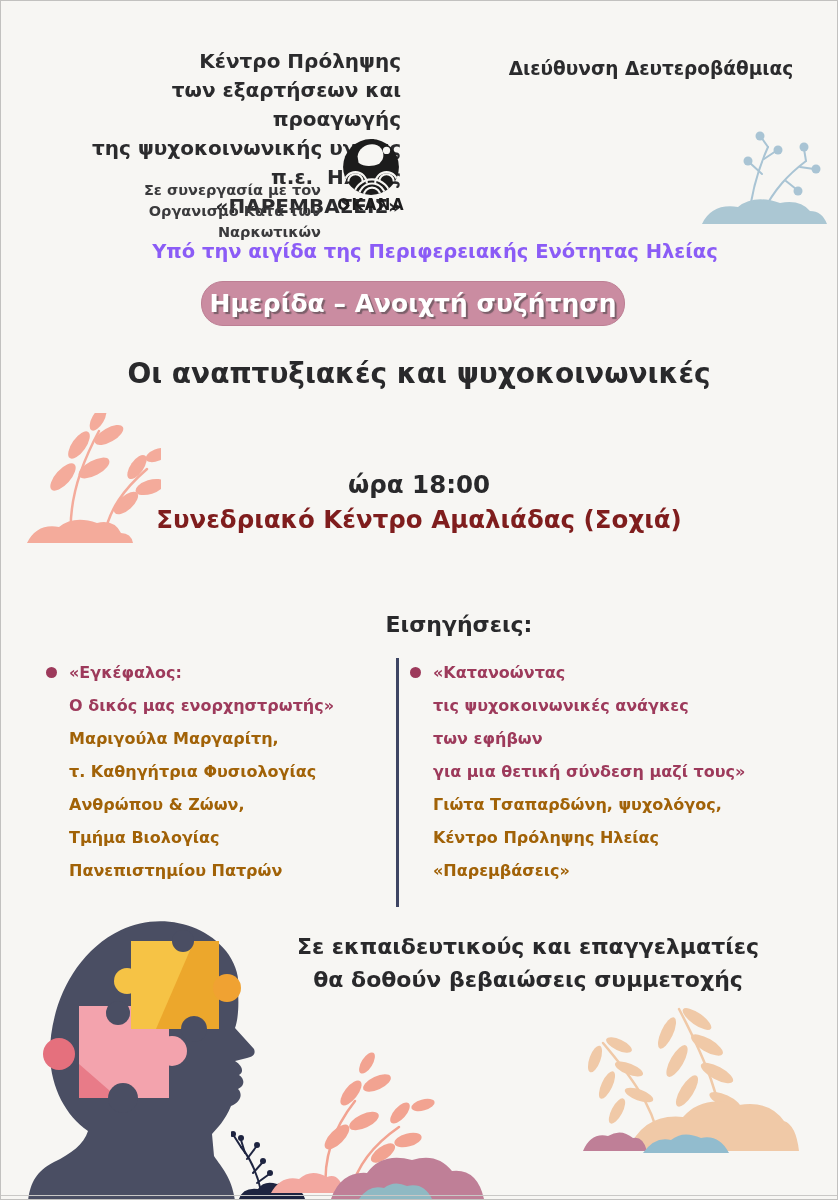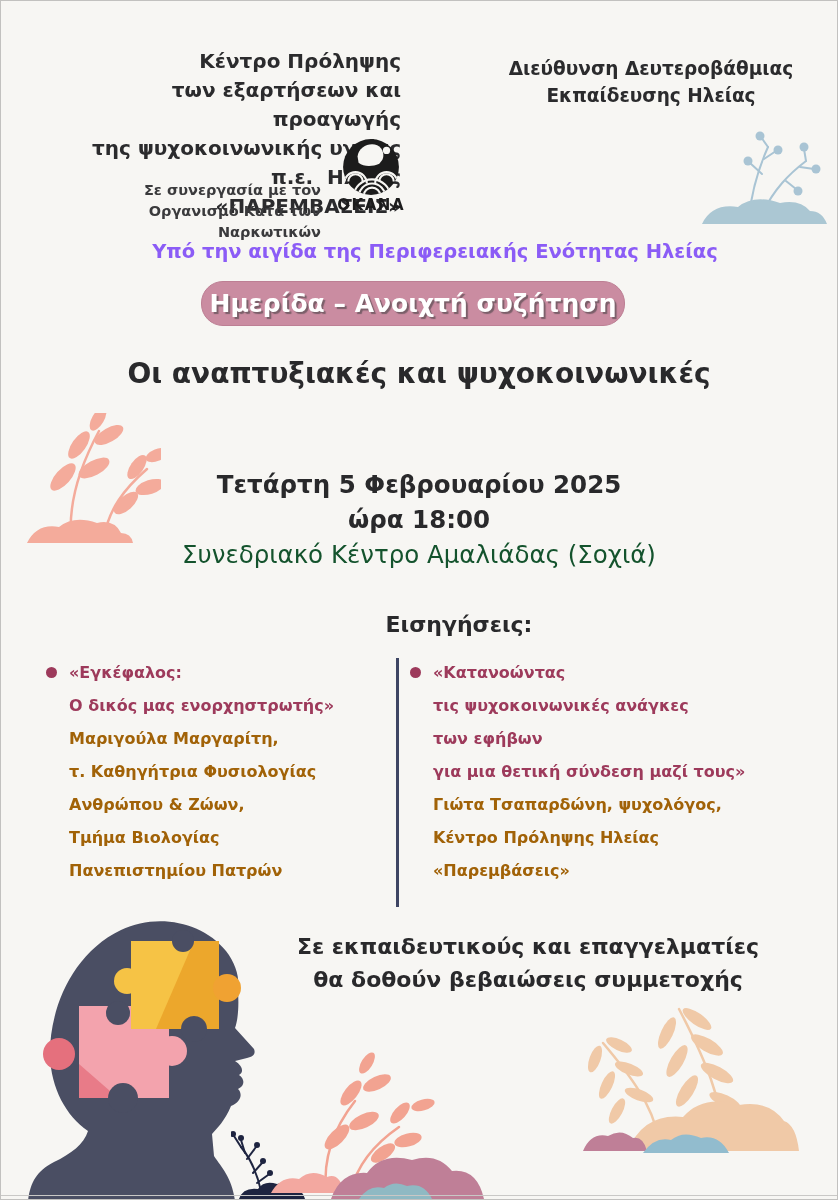--- a/index.html
+++ b/index.html
@@ -21,21 +21,21 @@
   .banner{
     left:200px;top:280px;width:424px;height:45px;background:#ca8ca1;border:1px solid #bd7f94;
     border-radius:22px;display:flex;align-items:center;justify-content:center;
     color:#ffffff;font-size:25px;font-weight:bold;
     text-shadow:2px 2px 1px rgba(80,70,75,0.65);box-sizing:border-box;
   }
 
   .main-title{left:0;top:355px;width:100%;font-size:28px;font-weight:bold;line-height:36px;color:#29292b;}
   .event{left:0;top:466px;width:100%;font-size:24.5px;line-height:35px;}
   .event .strong{font-weight:bold;color:#29292b;}
-  .event .venue{font-weight:normal;color:#14532d;}
+  .event .venue{font-weight:bold;color:#7f1d1d;}
 
   .sessions-heading{left:0;top:611px;width:100%;font-size:22px;font-weight:bold;color:#29292b;padding-left:40px;}
 
   .col{top:655px;font-size:16px;line-height:33px;font-weight:bold;}
   .col-left{left:68px;width:322px;}
   .col-right{left:432px;width:385px;}
   .quote-line{color:#9d3a5b;}
   .speaker-line{color:#a16207;}
   .bullet{position:absolute;left:-23px;top:11px;width:11px;height:11px;border-radius:50%;background:#9d3a5b;}
   .divider{left:395px;top:657px;width:3px;height:249px;background:#3e4563;}
@@ -93,21 +93,20 @@
 
   <div class="abs org-left">
     <div>Κέντρο Πρόληψης</div>
     <div>των εξαρτήσεων και προαγωγής</div>
     <div>της ψυχοκοινωνικής υγείας π.ε.&nbsp; Ηλείας</div>
     <div>«ΠΑΡΕΜΒΑΣΕΙΣ»</div>
   </div>
 
   <div class="abs org-right">
     <div>Διεύθυνση Δευτεροβάθμιας</div>
-    <div>Εκπαίδευσης Ηλείας</div>
   </div>
 
   <div class="abs collab">
     <div>Σε συνεργασία με τον</div>
     <div>Οργανισμό Κατά των Ναρκωτικών</div>
   </div>
 
   <div class="abs okana">
     <svg width="66" height="60" viewBox="0 0 60 58" style="margin:0 auto;">
       <defs>
@@ -137,21 +136,20 @@
 
   <div class="abs banner">
     <span>Ημερίδα – Ανοιχτή συζήτηση</span>
   </div>
 
   <div class="abs main-title center">
     <div>Οι αναπτυξιακές και ψυχοκοινωνικές</div>
   </div>
 
   <div class="abs event center">
-    <div class="strong">Τετάρτη 5 Φεβρουαρίου 2025</div>
     <div class="strong">ώρα 18:00</div>
     <div class="venue">Συνεδριακό Κέντρο Αμαλιάδας (Σοχιά)</div>
   </div>
 
   <div class="abs sessions-heading center">Εισηγήσεις:</div>
 
   <div class="abs col col-left">
     <span class="bullet"></span>
     <div class="quote-line">«Εγκέφαλος:</div>
     <div class="quote-line">Ο δικός μας ενορχηστρωτής»</div>

